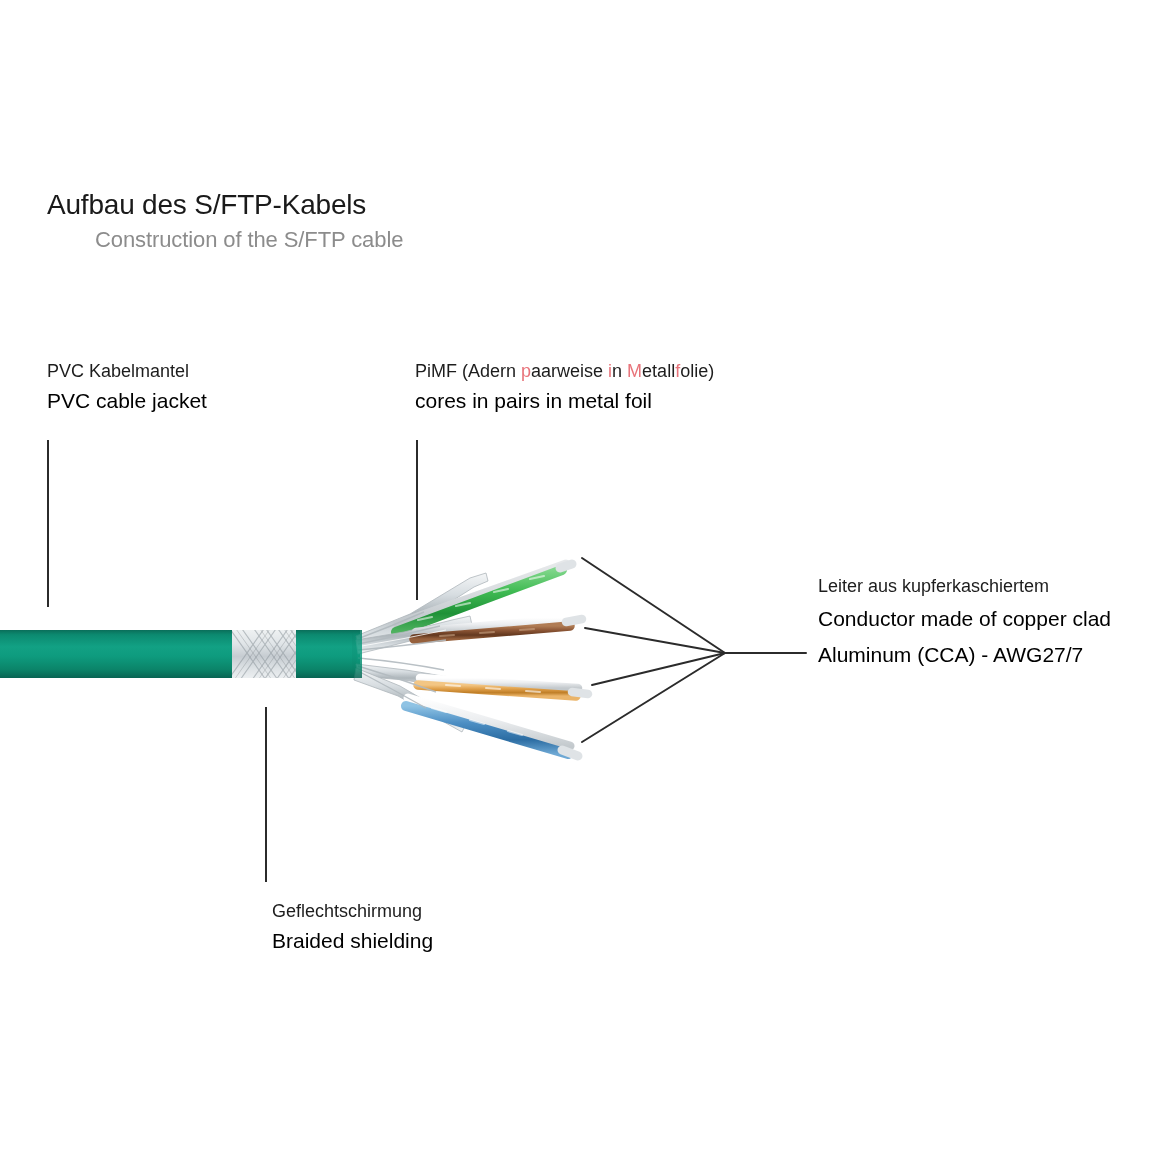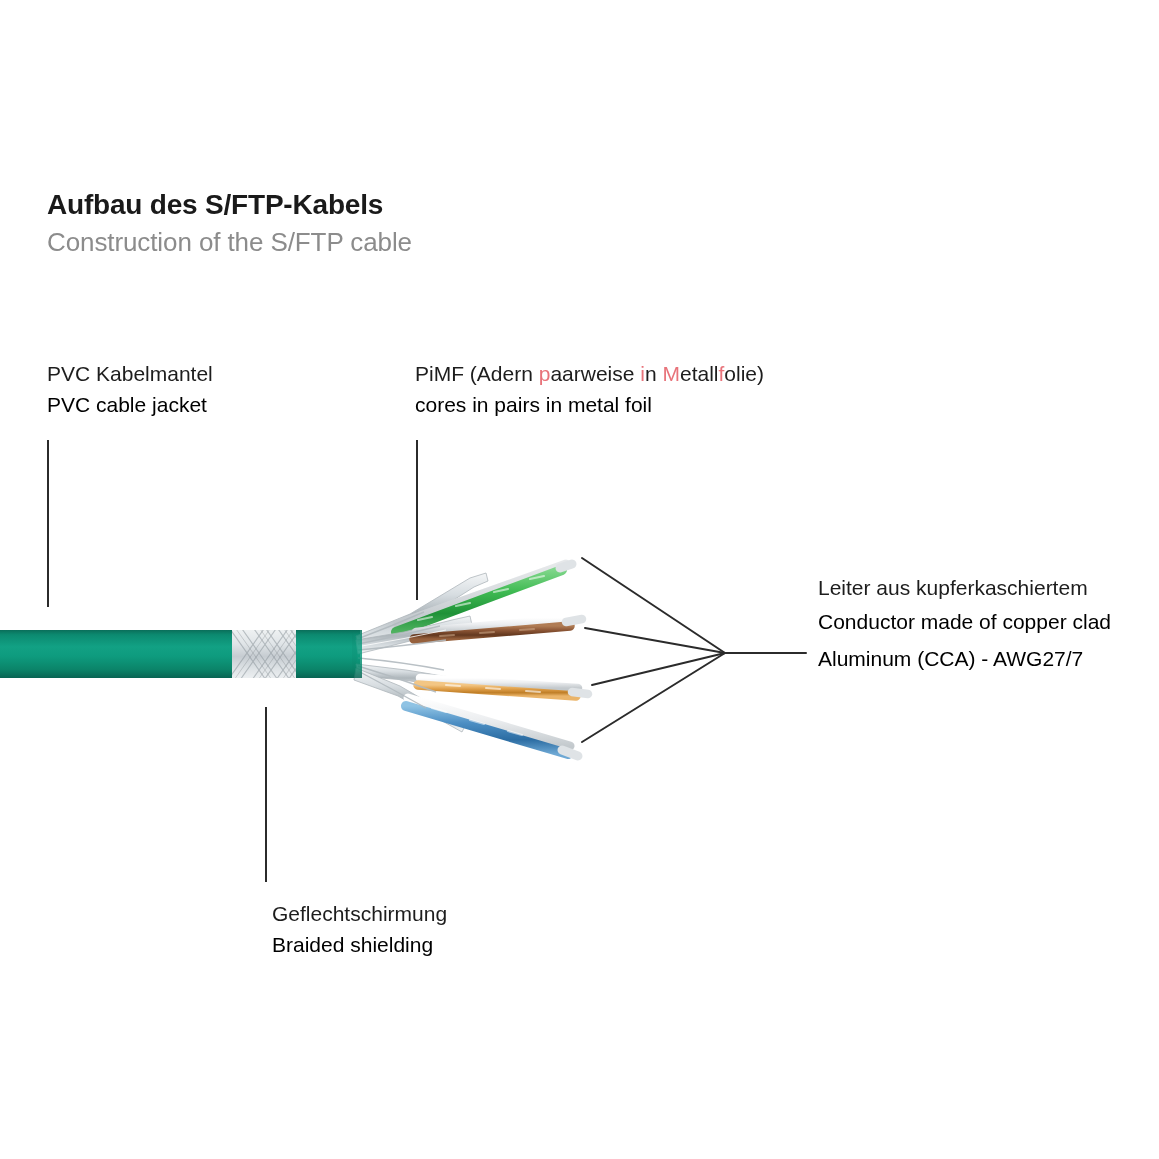--- a/index.html
+++ b/index.html
@@ -19,42 +19,43 @@
   }
 
   
   .title-block {
     position: absolute;
     left: 47px;
     top: 188px;
   }
   .title-de {
     font-size: 28px;
-    font-weight: bold;
+    font-weight: normal;
     color: #1a1a1a;
     letter-spacing: -0.2px;
     line-height: 1.18;
     white-space: nowrap;
   }
   .title-en {
-    font-size: 26px;
+    font-size: 22px;
     font-weight: normal;
     color: #8c8c8c;
     letter-spacing: -0.1px;
     line-height: 1.2;
     margin-top: 6px;
     white-space: nowrap;
+    margin-left: 48px;
   }
 
   
   .label {
     position: absolute;
   }
   .label .lbl-de {
-    font-size: 21px;
+    font-size: 18px;
     color: #1d1d1d;
     line-height: 1.30;
     white-space: nowrap;
   }
   .label .lbl-en {
     font-size: 21px;
     color: #000000;
     line-height: 1.32;
     white-space: nowrap;
     margin-top: 4px;

